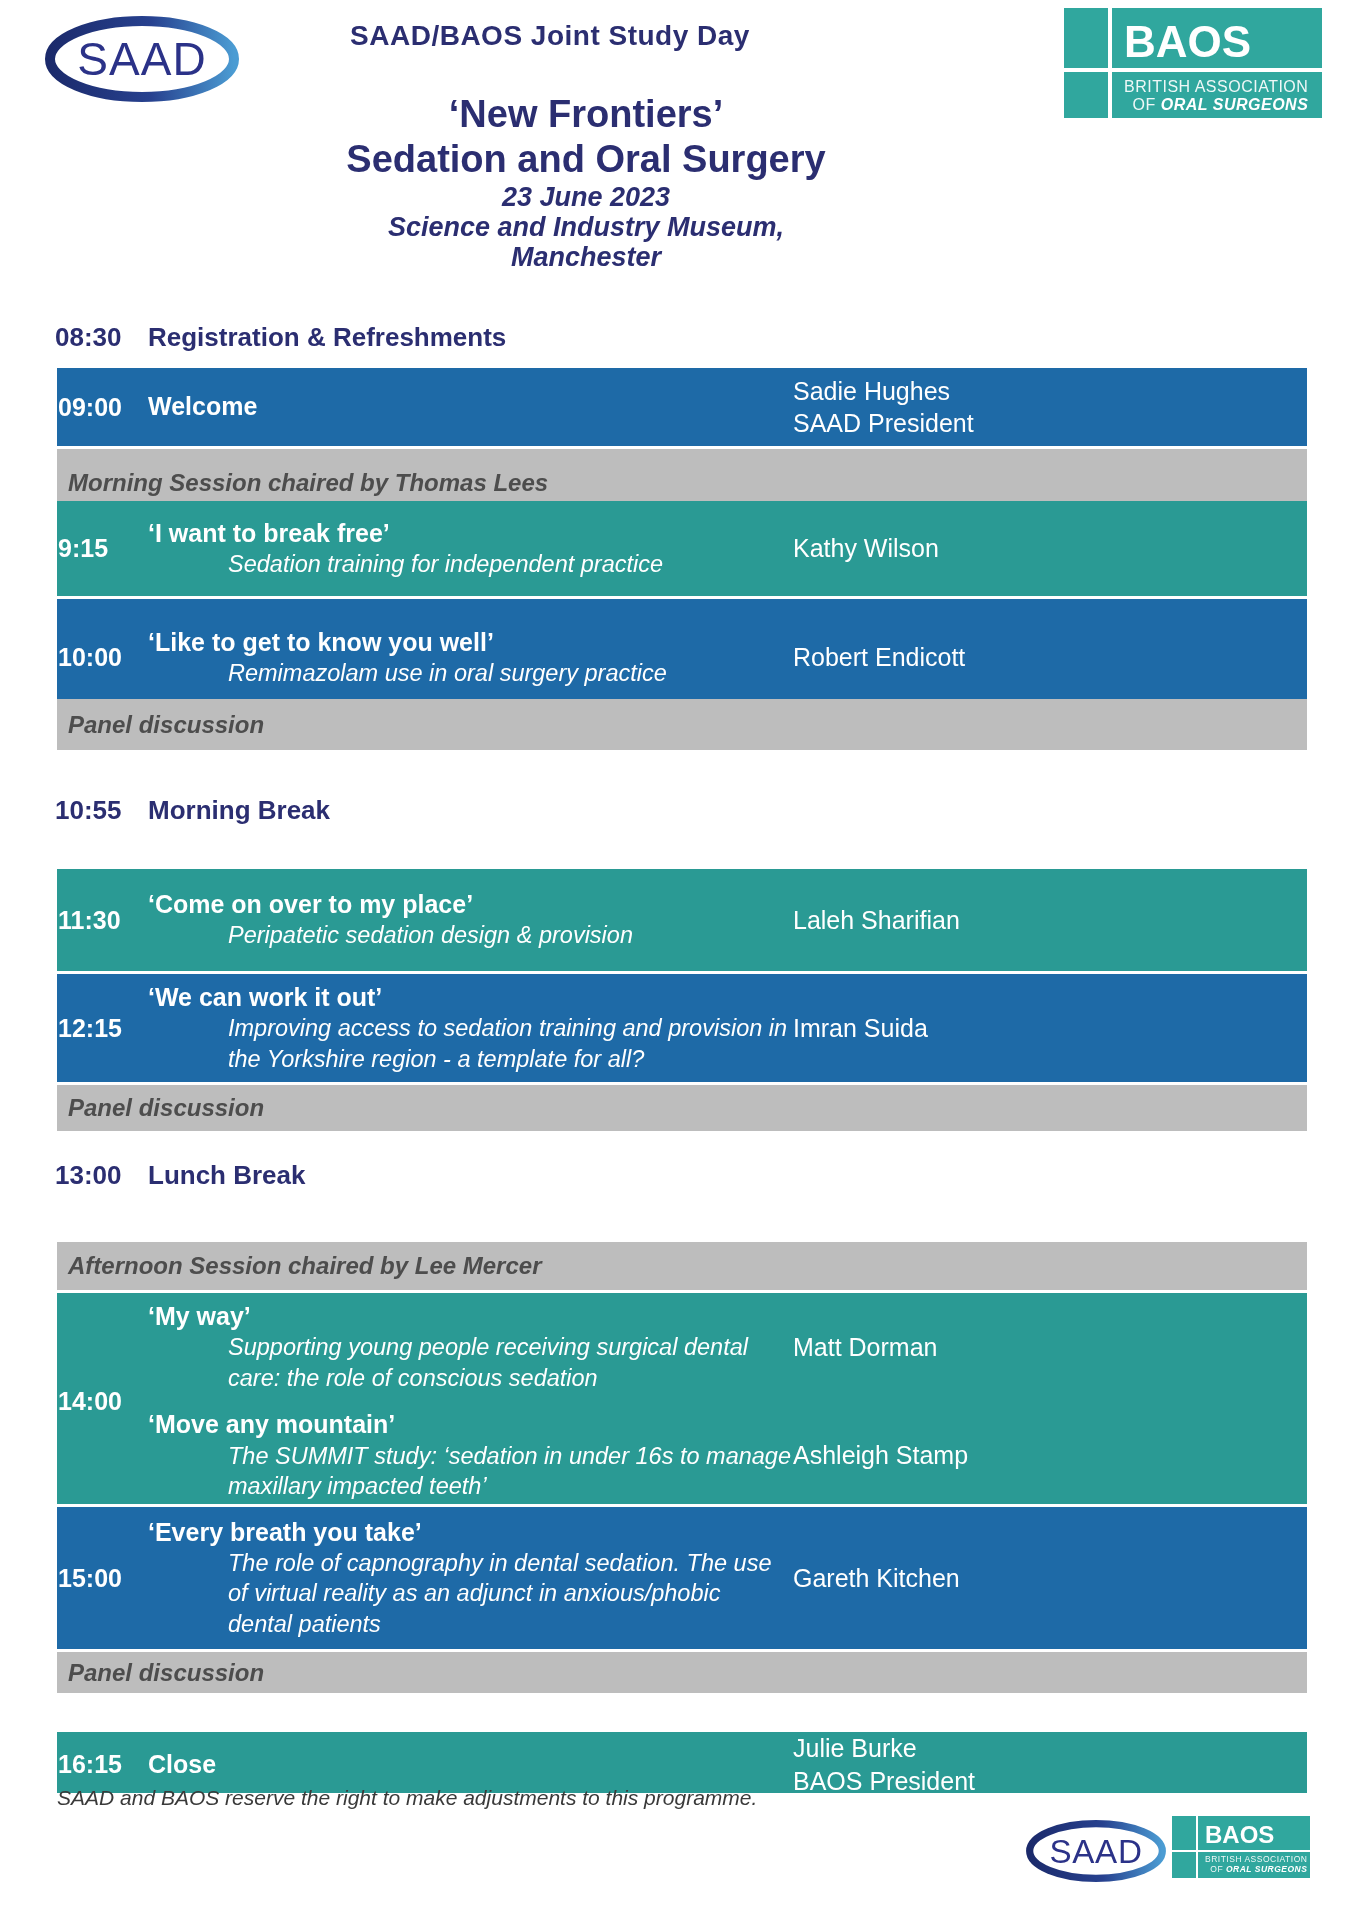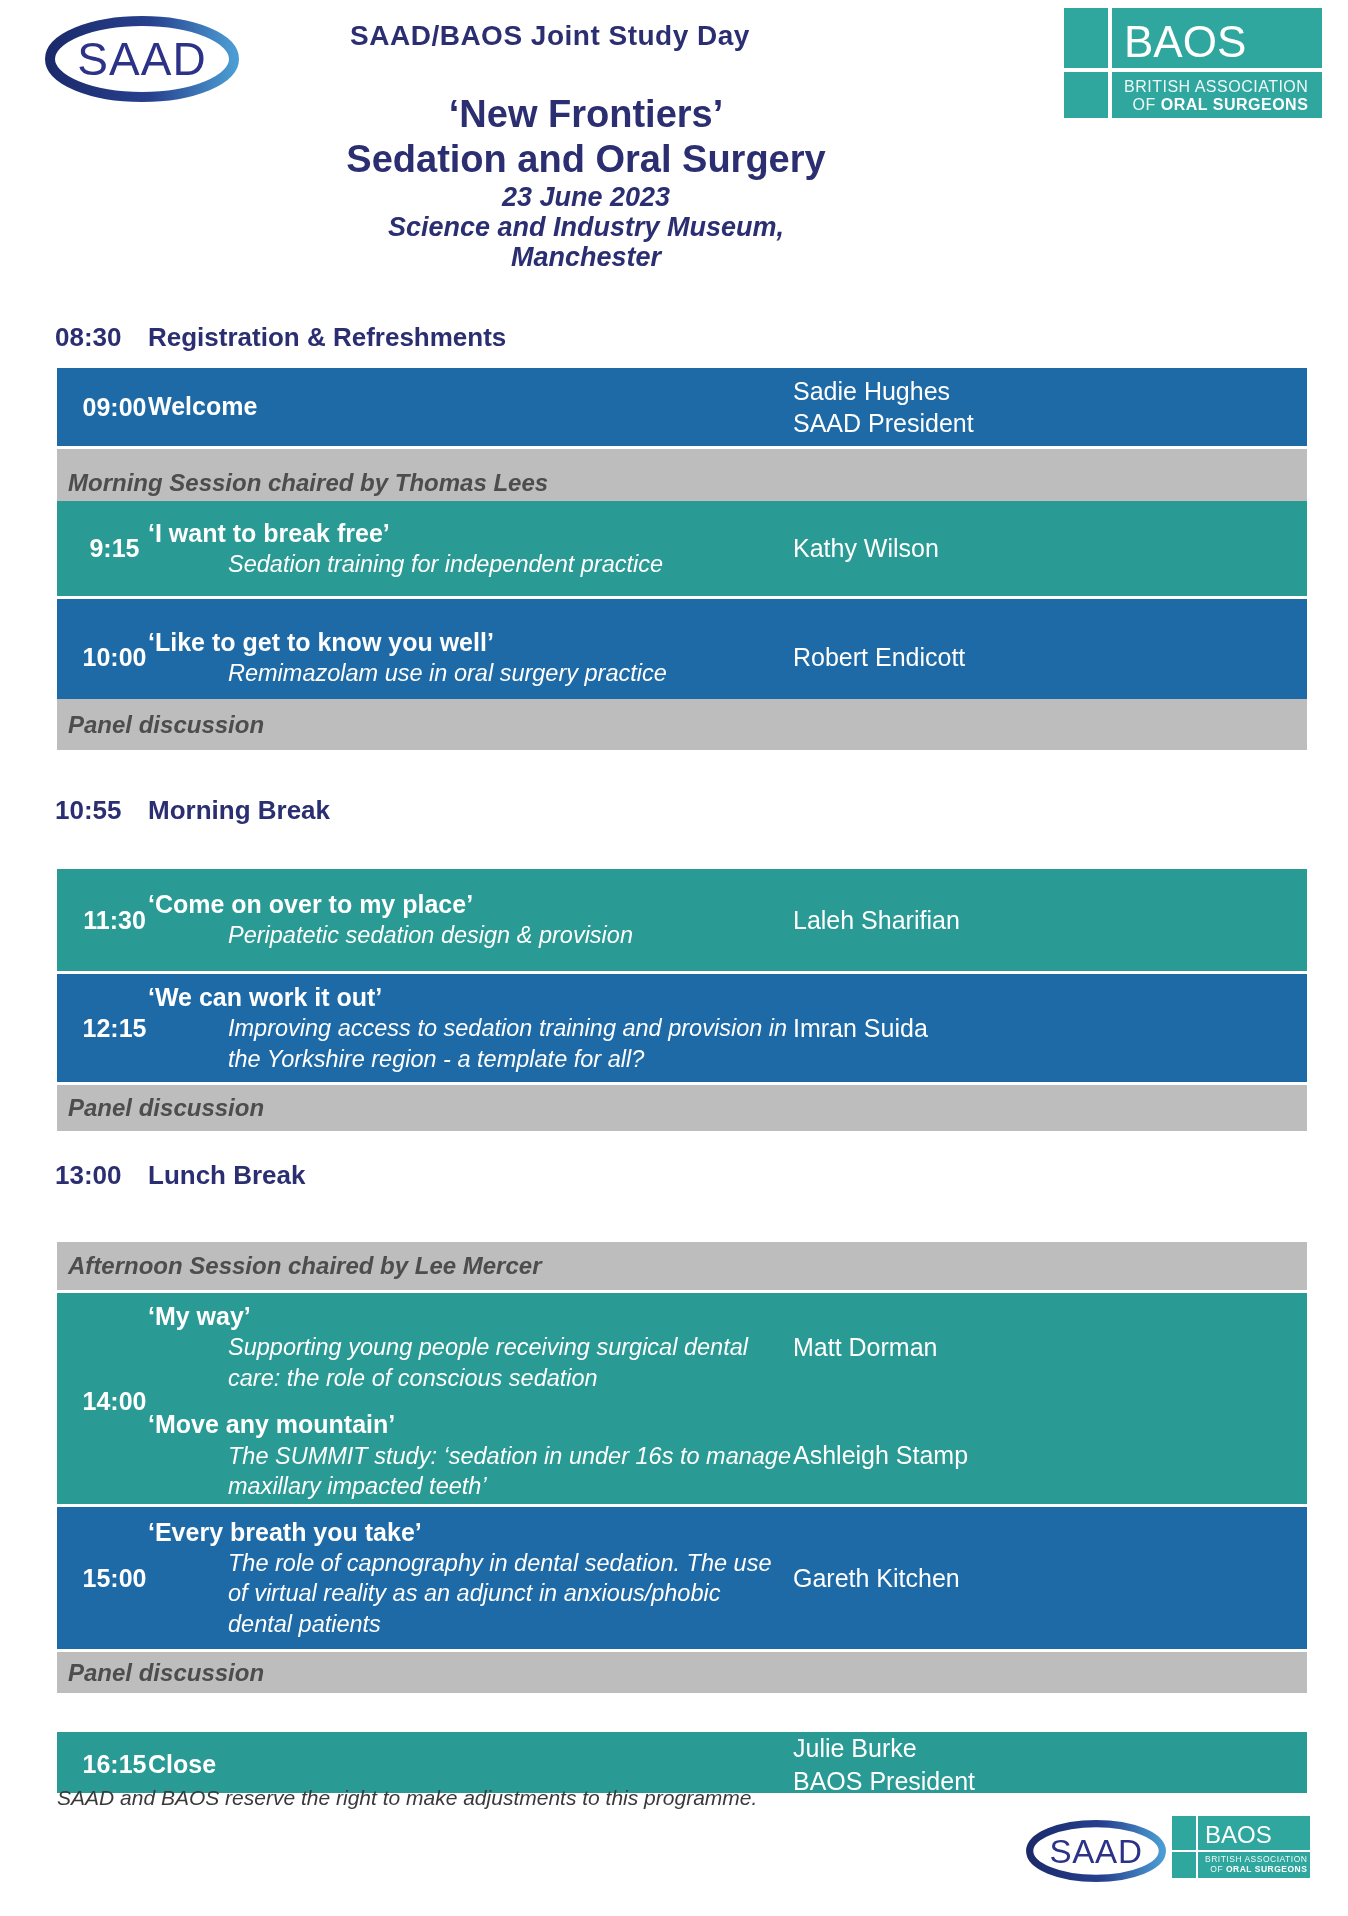--- a/index.html
+++ b/index.html
@@ -9,34 +9,34 @@
   }
   
   .saad-logo { position:absolute; }
   .event-title {
     position:absolute; left:250px; top:20px; width:600px; text-align:center;
     font-size:28px; font-weight:bold; color:var(--navy); letter-spacing:0.5px;
   }
   .baos-logo { position:absolute; background:var(--baos_teal); }
   .baos-logo .vline { position:absolute; top:0; bottom:0; width:4px; background:#ffffff; }
   .baos-logo .hline { position:absolute; left:0; right:0; height:4px; background:#ffffff; }
-  .baos-logo .baos-word { position:absolute; color:#ffffff; font-weight:normal; line-height:1; }
+  .baos-logo .baos-word { position:absolute; color:#ffffff; font-weight:bold; line-height:1; }
   .baos-logo .baos-sub { position:absolute; color:#ffffff; line-height:1.15; letter-spacing:0.5px;text-align:right; }
   .baos-logo .baos-sub .light { font-weight:normal; opacity:0.92; }
-  .baos-logo .baos-sub .bold { font-weight:bold; }
+  .baos-logo .baos-sub .bold { font-weight:bold;font-style:italic; }
   
   .title-block { position:absolute; top:92px; left:0; width:1110px; text-align:center; color:var(--navy);padding-left:31px; }
   .title-line { font-size:38px; font-weight:bold; line-height:1.18; }
   .date-line, .venue-line { font-size:27px; font-weight:bold; font-style:italic; line-height:1.12; }
   
   .bar { position:absolute; left:57px; width:1250px; box-sizing:border-box; }
   .talk { display:grid; grid-template-columns:91px 645px auto; align-items:center; color:#ffffff; }
   .talk.blue { background:var(--blue_row); }
   .talk.teal { background:var(--teal_row); }
-  .time { padding-left:24px; font-weight:bold; font-size:25px;text-align:center; }
+  .time { padding-left:1px; font-weight:bold; font-size:25px; }
   .talk-title { font-weight:bold; font-size:25px; line-height:1.25; }
   .talk-sub { font-style:italic; font-size:23.5px; line-height:1.3; padding-left:80px; white-space:pre-line; }
   .speaker { font-size:25px; line-height:1.3; white-space:pre-line; }
   .talk.double { grid-template-rows:1fr 1fr; }
   .talk.double .time { grid-row:1 / 3; }
   .entry { grid-column:2; align-self:center; padding:8px 0; }
   .speaker.s1 { grid-column:3; grid-row:1; }
   .speaker.s2 { grid-column:3; grid-row:2; }
   .session { background:var(--gray_bar); color:var(--session_text); display:flex; align-items:center;
              font-size:24px; font-weight:bold; font-style:italic; padding-left:11px; }

